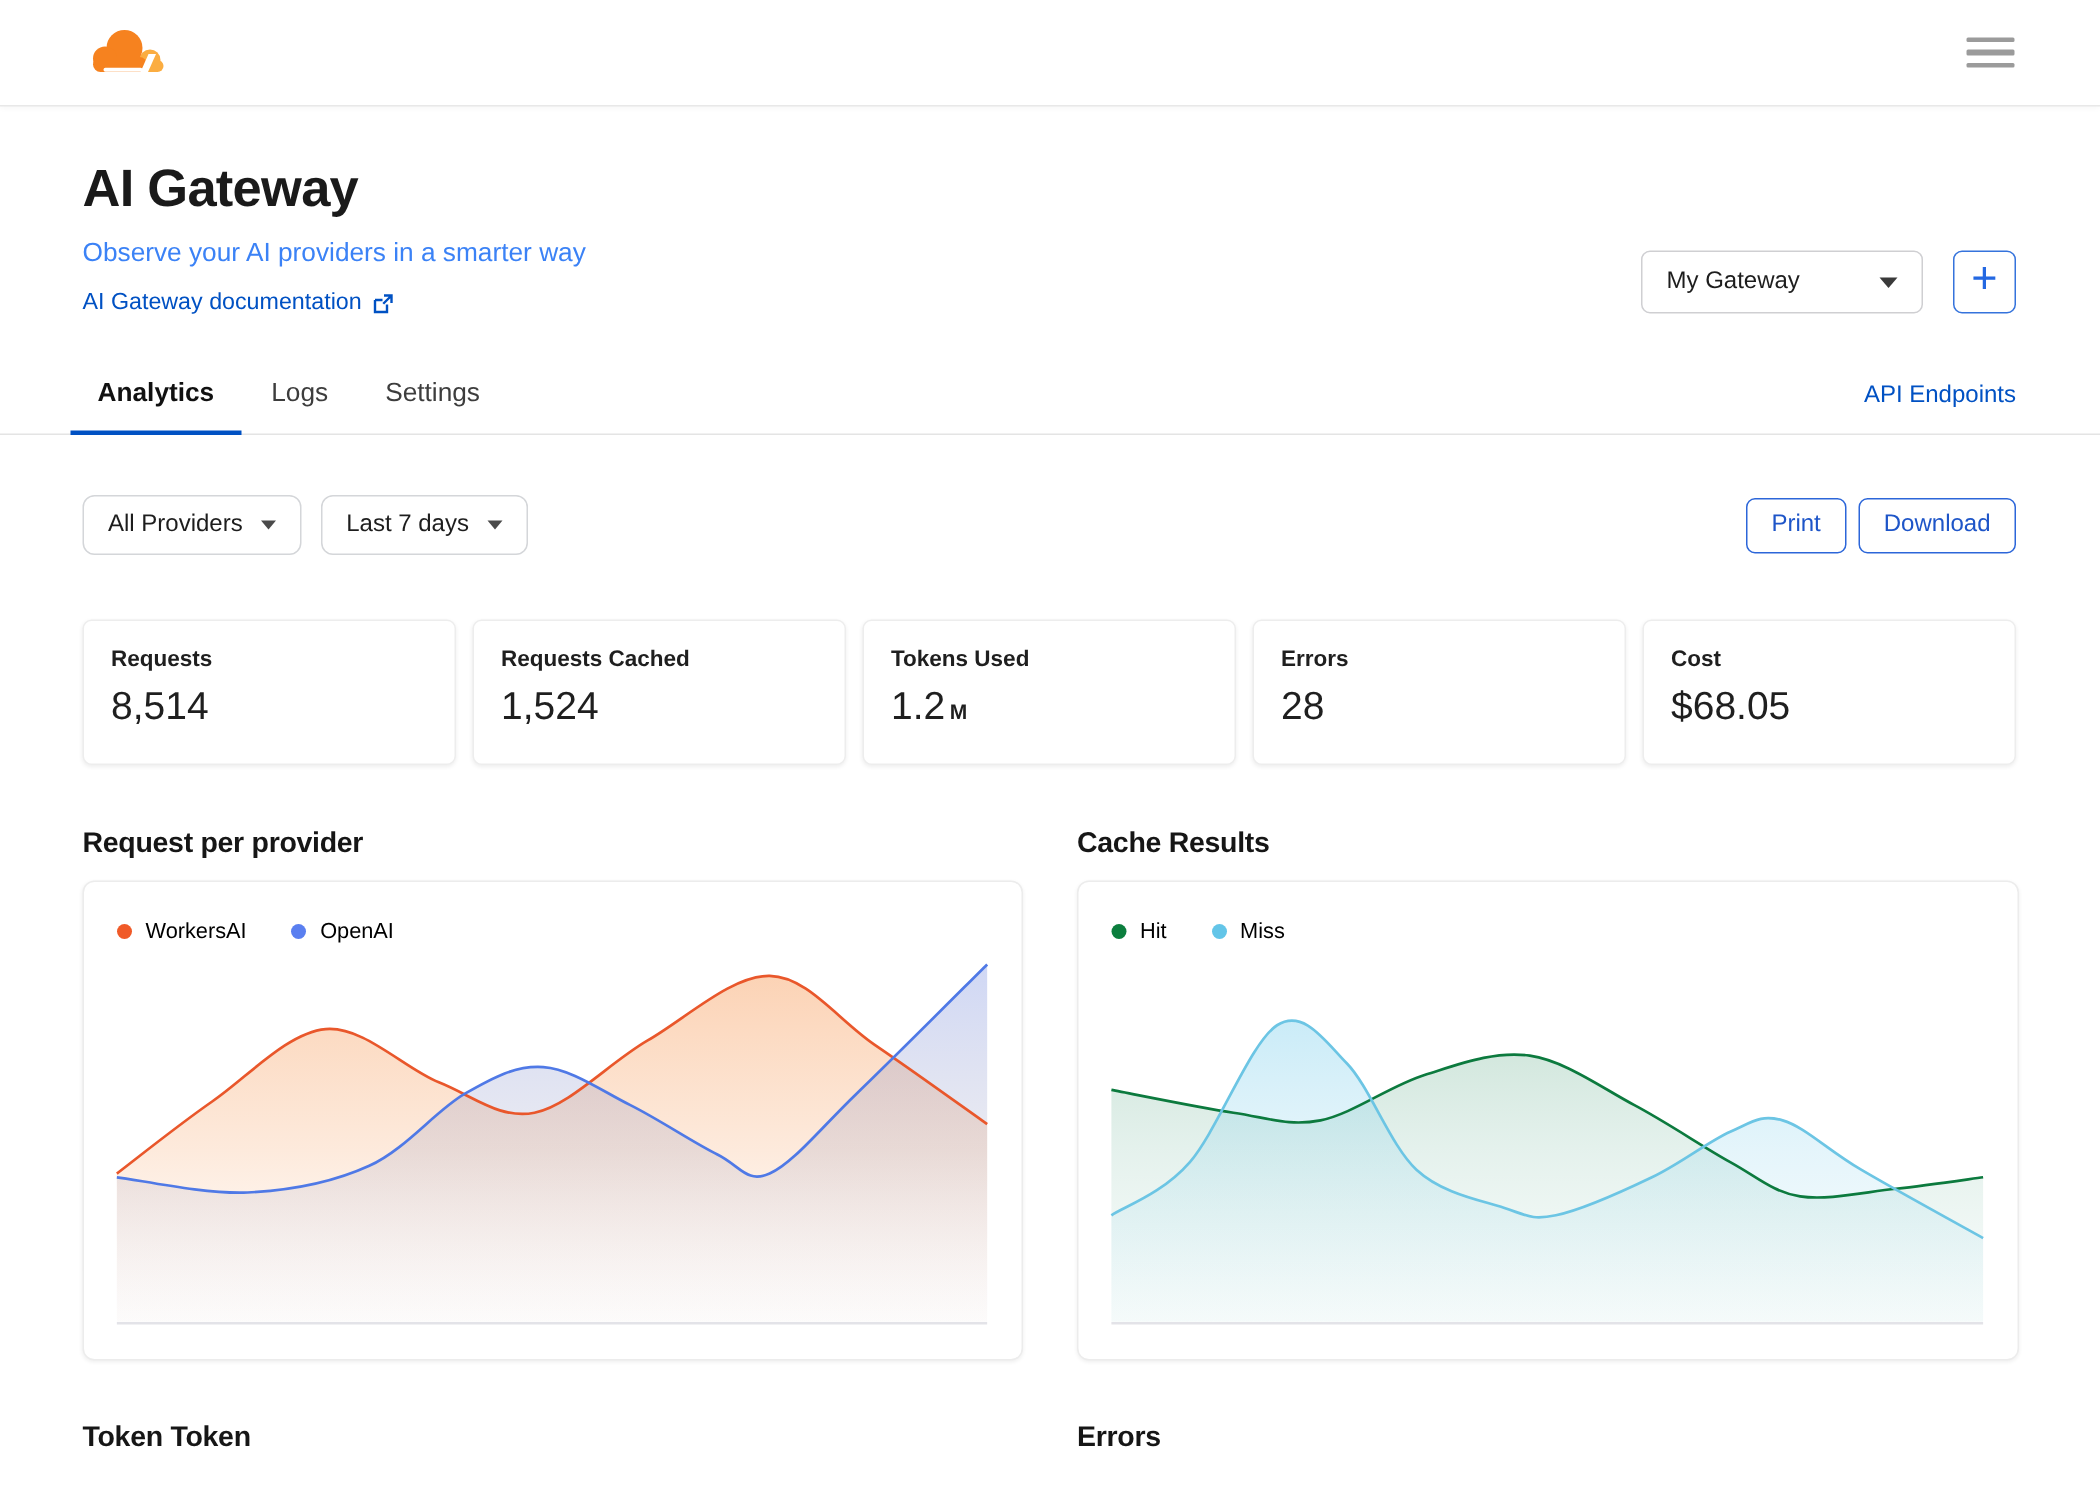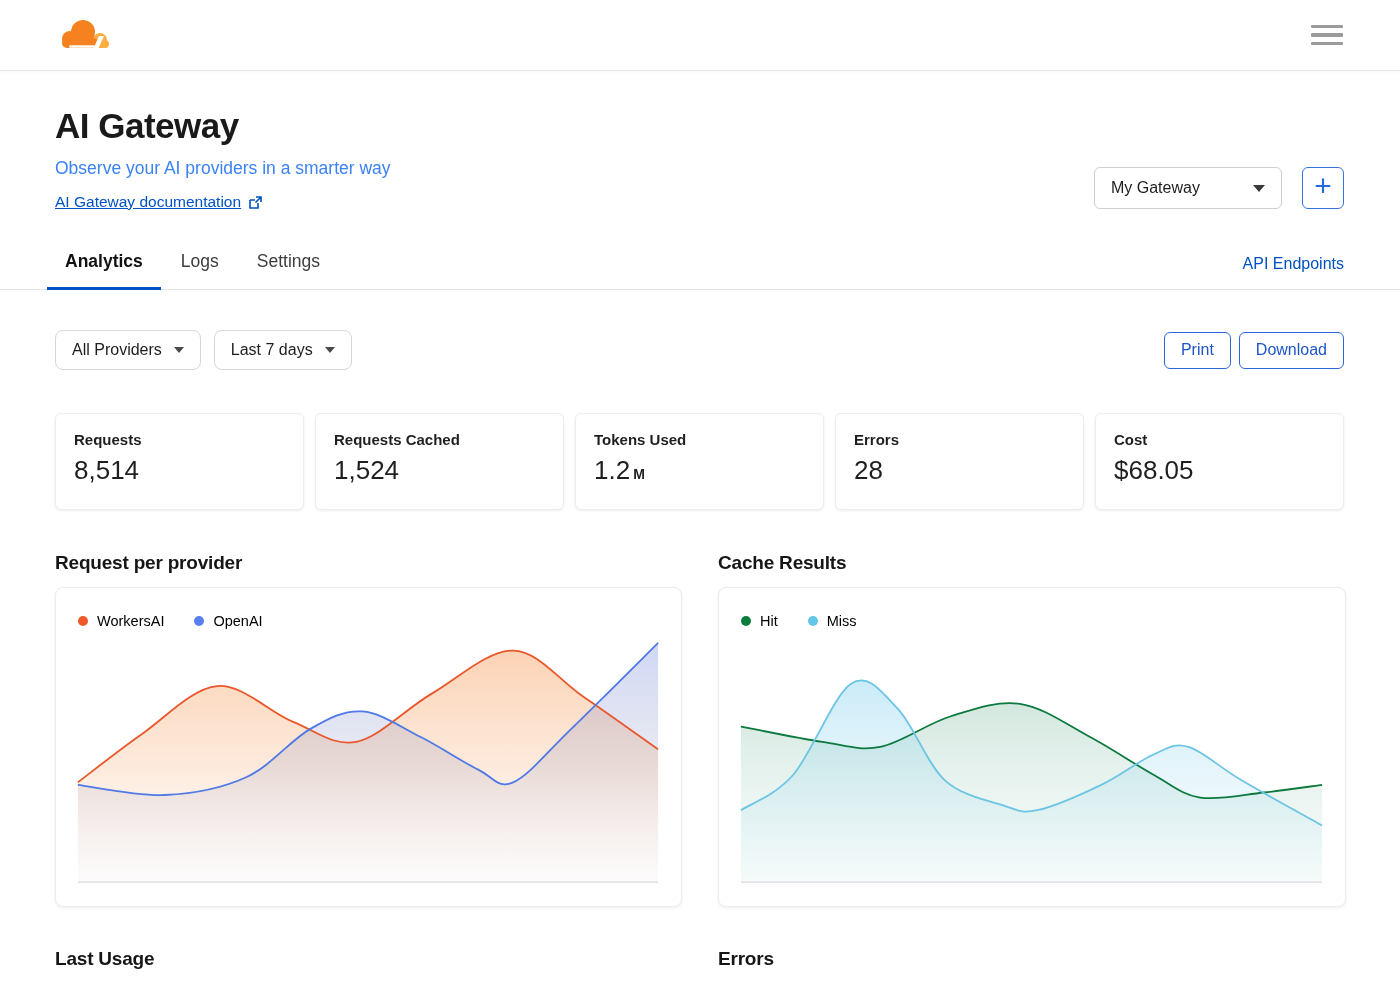--- a/index.html
+++ b/index.html
@@ -13,21 +13,21 @@
   .logo { width:56px; height:38px; }
   .hamburger { width:32px; display:flex; flex-direction:column; gap:5px; cursor:pointer; }
   .hamburger span { display:block; height:3.5px; background:#9b9b9b; border-radius:1px; }
 
   
   .content { padding:0 56px 0 55px; }
   .page-head { display:flex; justify-content:space-between; align-items:flex-end; margin-top:36px; }
   .page-head h1 { font-size:35px; font-weight:700; letter-spacing:-.5px; color:#1a1a1a; }
   .subtitle { font-size:17.5px; color:#3b82f6; margin-top:12px; }
   .doclink { display:inline-flex; align-items:center; gap:7px; margin-top:14px;
-    font-size:15.5px; color:#0051c3; text-decoration:underline; cursor:pointer;text-align:right; }
+    font-size:15.5px; color:#0051c3; cursor:pointer;text-align:right; }
   .doclink svg { text-decoration:none; }
   .head-controls { display:flex; align-items:center; gap:20px; margin-bottom:2px; }
   .gateway-select { width:188px; height:42px; border:1px solid #cfcfd2; border-radius:6px;
     background:#fff; display:flex; align-items:center; justify-content:space-between;
     padding:0 16px; font-size:16px; cursor:pointer; }
   .caret { width:0; height:0; border-left:6px solid transparent; border-right:6px solid transparent;
     border-top:7px solid #3a3a3a; }
   .caret.sm { border-left-width:5.5px; border-right-width:5.5px; border-top-width:6.5px; border-top-color:#4a4a4a; }
   .add-btn { width:42px; height:42px; border:1px solid #3573dc; border-radius:6px; background:#fff;
     color:#2468e2; font-size:30px; font-weight:300; line-height:1; display:flex; align-items:center;
@@ -240,16 +240,16 @@
             <path d="M22.0,223.6C30.7,217.7,56.0,209.2,74.5,187.9C92.9,166.7,115.3,107.2,132.8,96.1C150.3,85.1,163.9,105.5,179.4,121.6C195.0,137.8,208.6,176.8,226.0,193.0C243.5,209.2,268.8,213.4,284.4,218.5C299.9,223.6,302.8,227.0,319.3,223.6C335.8,220.2,364.0,207.5,383.5,198.1C402.9,188.8,421.4,173.9,435.9,167.5C450.5,161.1,456.3,155.6,470.9,159.9C485.5,164.1,501.0,179.8,523.4,193.0C545.7,206.2,591.4,231.3,605.0,238.9L605.0,295L22.0,295Z" fill="url(#grad-1-1)"></path>
             <line x1="22" x2="605" y1="296" y2="296" stroke="#e3e3e8" stroke-width="1.6"></line>
             <path d="M22.0,139.5C35.6,142.0,80.3,151.3,103.6,154.8C126.9,158.2,140.5,164.1,161.9,159.9C183.3,155.6,208.6,136.5,231.9,129.3C255.2,122.0,278.5,113.1,301.8,116.5C325.2,119.9,349.5,137.8,371.8,149.7C394.1,161.6,417.5,177.7,435.9,187.9C454.4,198.1,464.1,207.9,482.6,210.9C501.0,213.8,526.3,207.9,546.7,205.8C567.1,203.6,595.3,199.4,605.0,198.1" fill="none" stroke="#0c7a3e" stroke-width="1.8"></path>
             <path d="M22.0,223.6C30.7,217.7,56.0,209.2,74.5,187.9C92.9,166.7,115.3,107.2,132.8,96.1C150.3,85.1,163.9,105.5,179.4,121.6C195.0,137.8,208.6,176.8,226.0,193.0C243.5,209.2,268.8,213.4,284.4,218.5C299.9,223.6,302.8,227.0,319.3,223.6C335.8,220.2,364.0,207.5,383.5,198.1C402.9,188.8,421.4,173.9,435.9,167.5C450.5,161.1,456.3,155.6,470.9,159.9C485.5,164.1,501.0,179.8,523.4,193.0C545.7,206.2,591.4,231.3,605.0,238.9" fill="none" stroke="#6cc5e4" stroke-width="1.8"></path>
           </svg>
       </div>
     </div>
   </div>
 
   <div class="bottom-titles">
-    <div class="chart-title">Last Usage</div>
+    <div class="chart-title">Token Token</div>
     <div class="chart-title">Errors</div>
   </div>
 </div>
 
 </body></html>

